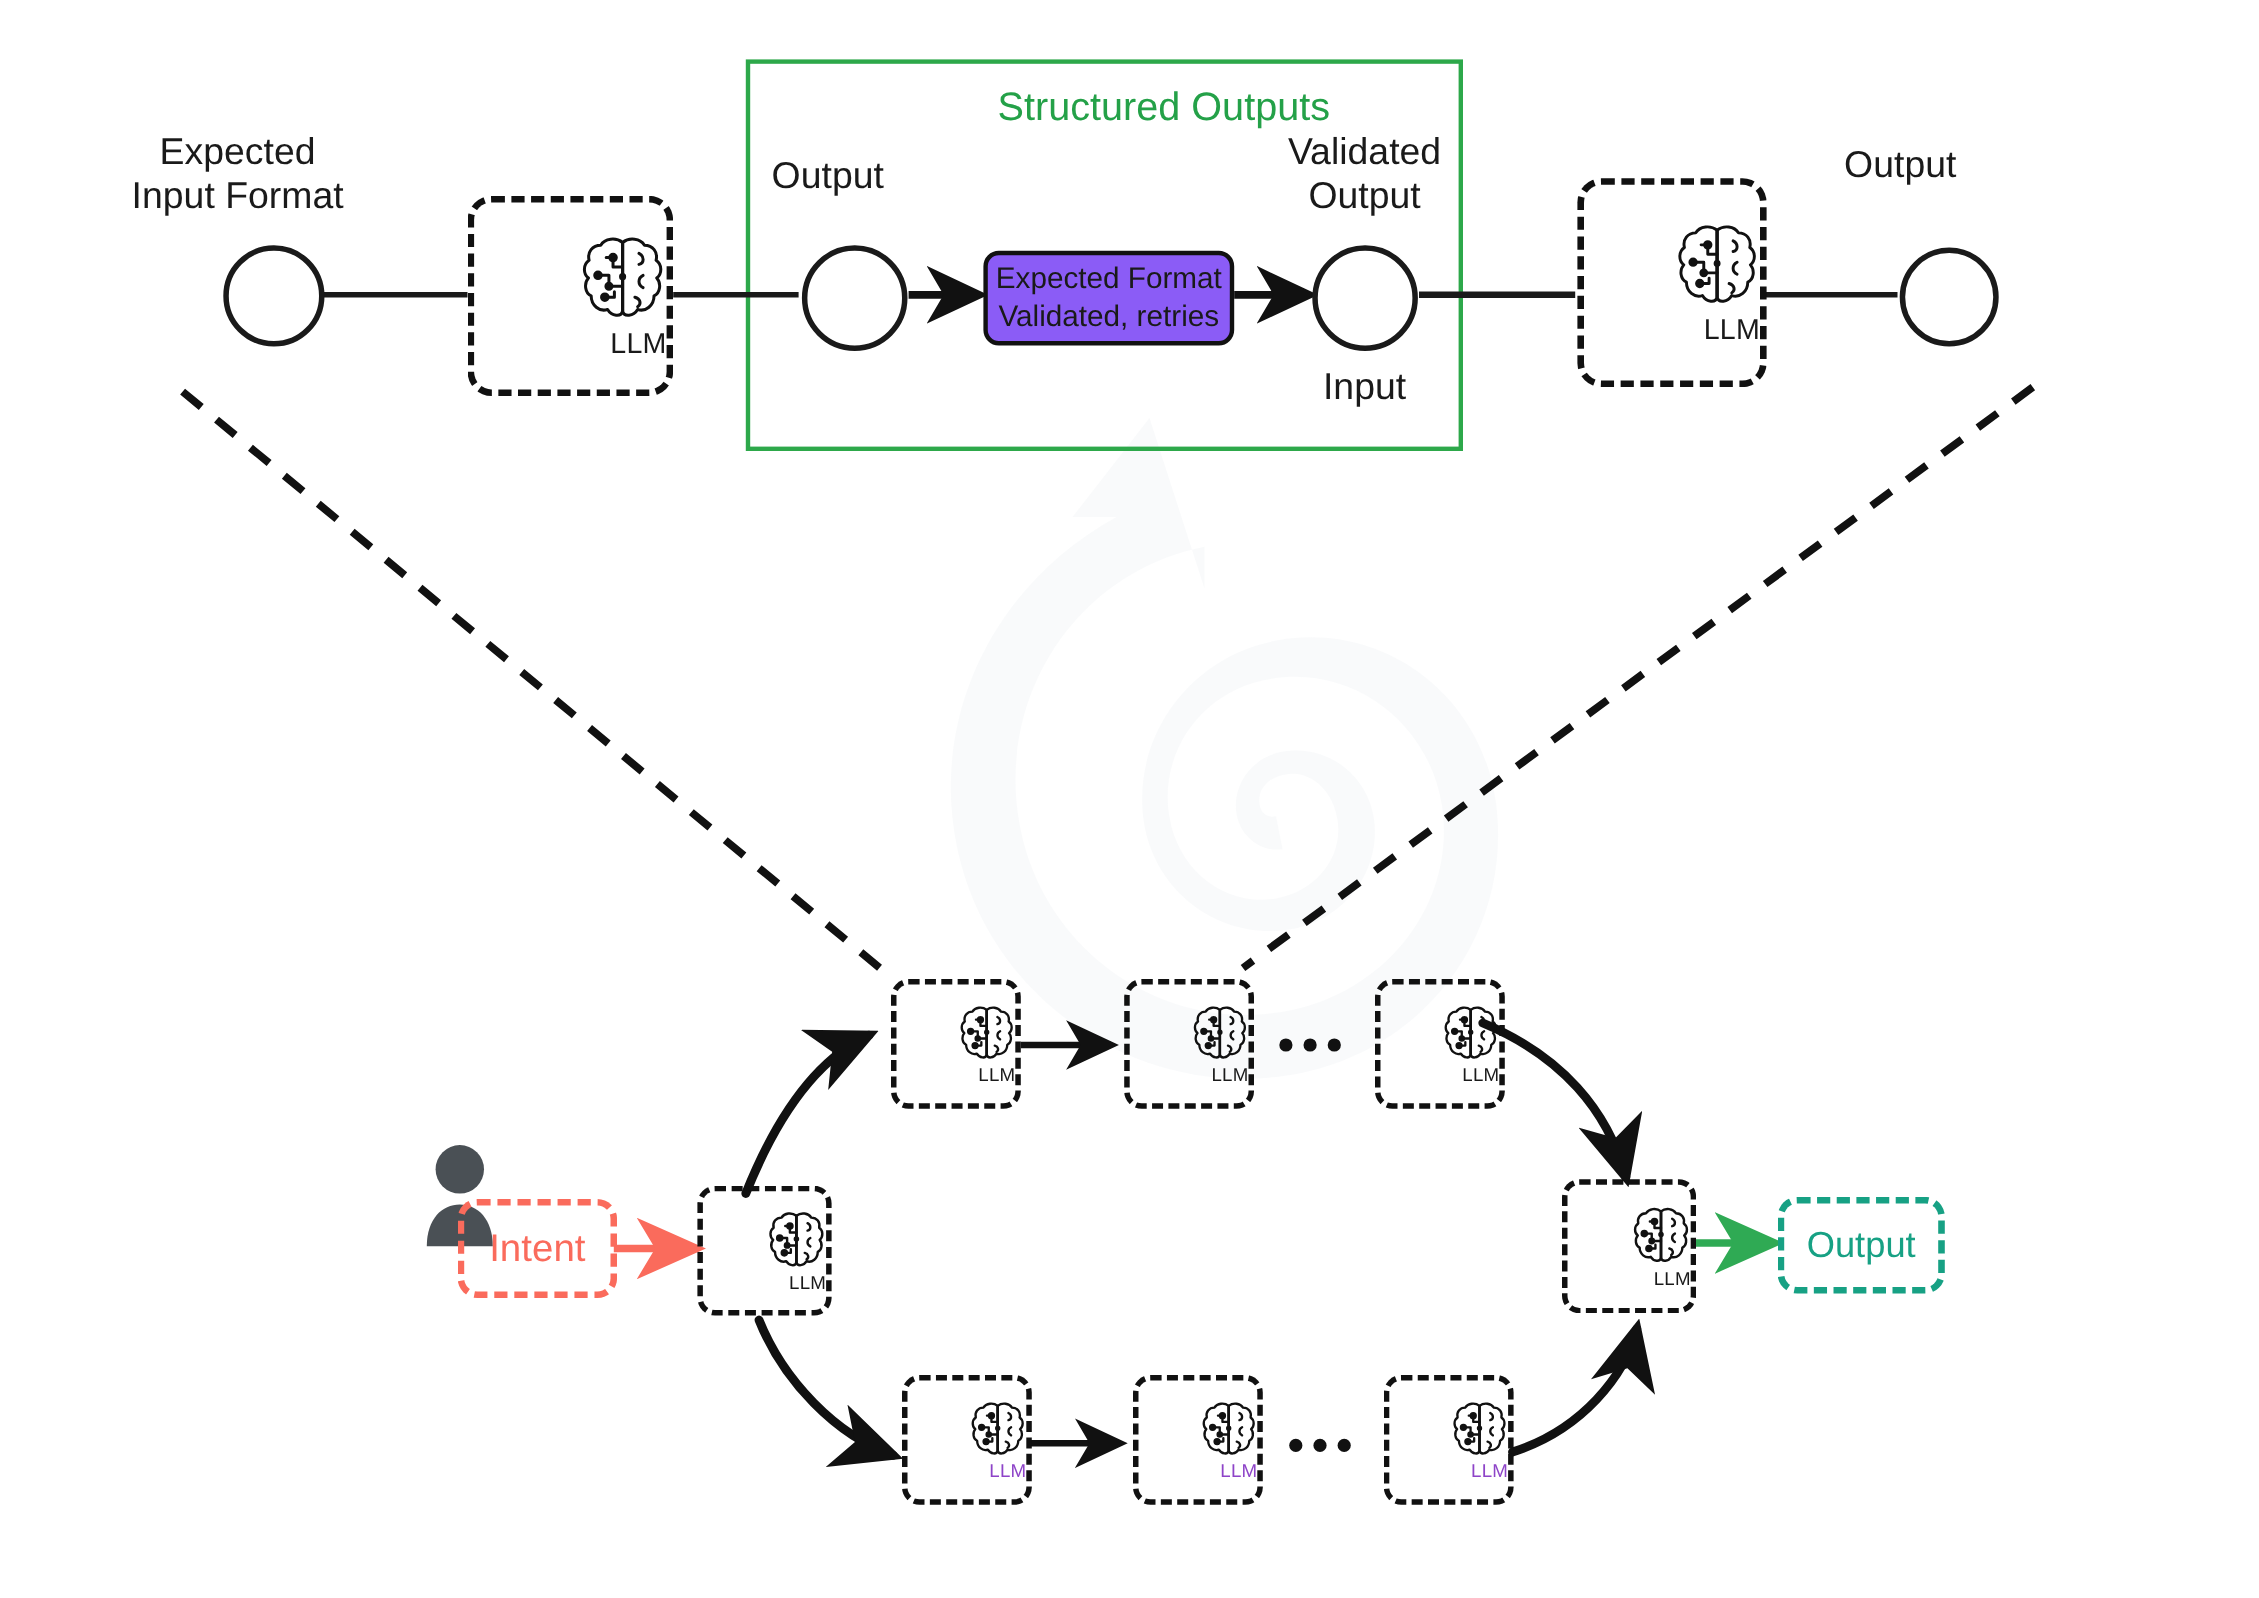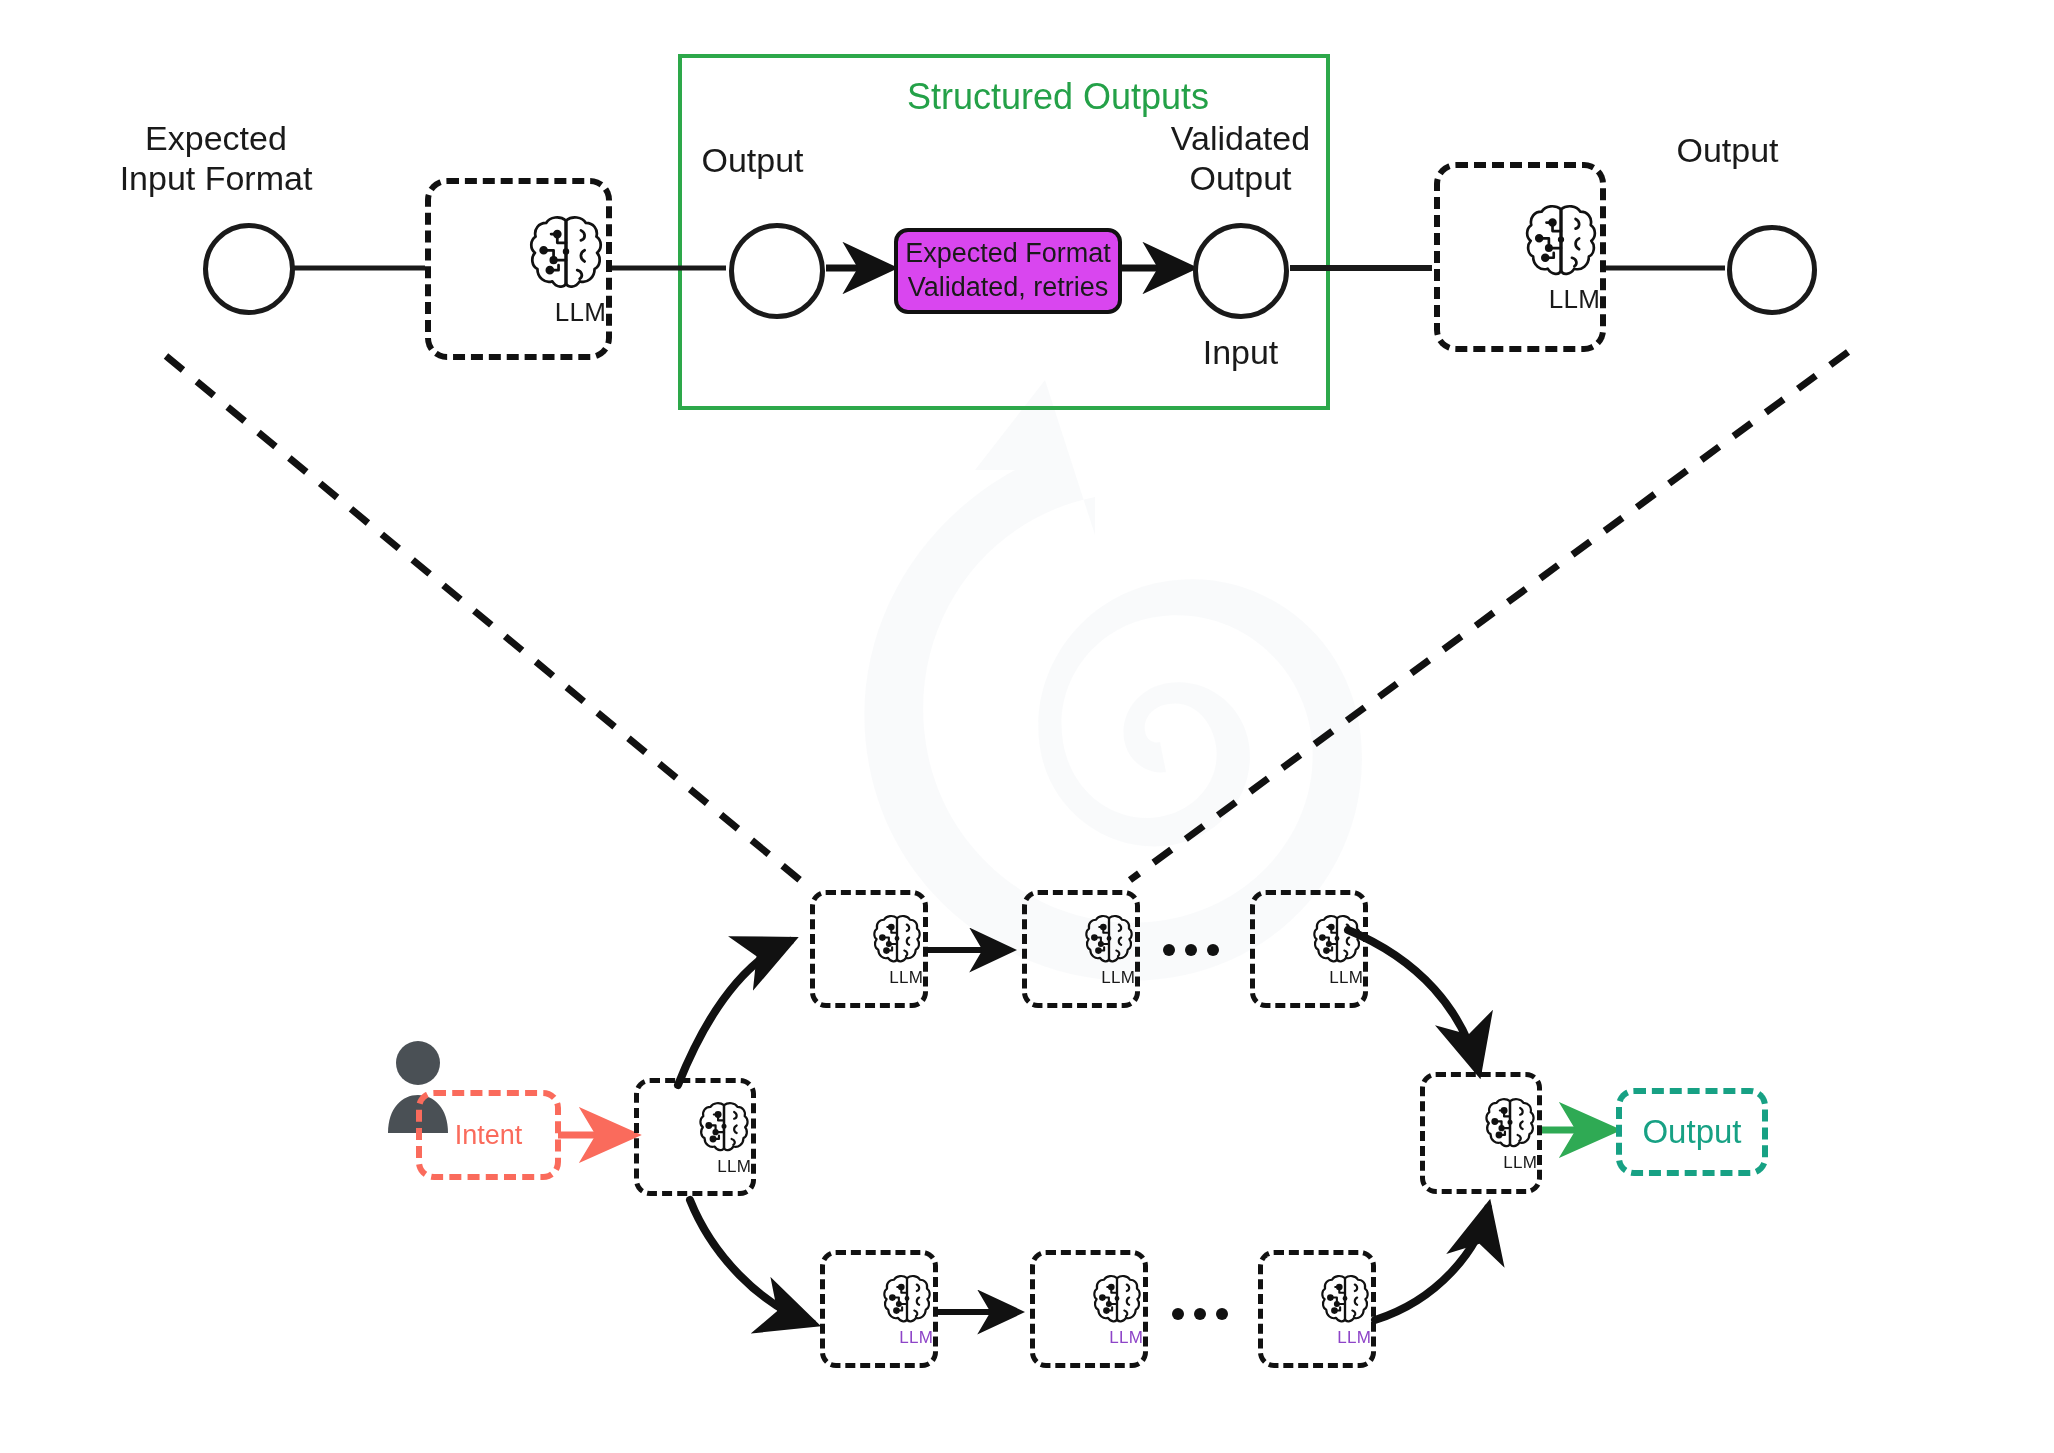--- a/index.html
+++ b/index.html
@@ -34,28 +34,28 @@
   .greenbox{
     position:absolute;box-sizing:border-box;border:4px solid #2da84a;background:transparent;
   }
   .greenlabel{
     position:absolute;color:#24a148;font-size:36px;white-space:nowrap;text-align:center;
   }
 
   
   .valbox{
     position:absolute;box-sizing:border-box;border:4px solid #111;border-radius:14px;
-    background:#d946ef;display:flex;flex-direction:column;align-items:center;justify-content:center;
+    background:#8b5cf6;display:flex;flex-direction:column;align-items:center;justify-content:center;
     color:#1a1a1a;font-size:27px;line-height:1.25;text-align:center;
   }
 
   
   .intentbox{
     position:absolute;box-sizing:border-box;border:6px dashed #fa6b5c;border-radius:18px;
-    display:flex;align-items:center;justify-content:center;color:#fa6b5c;font-size:27px;text-align:right;
+    display:flex;align-items:center;justify-content:center;color:#fa6b5c;font-size:35px;text-align:right;
   }
   
   .outbox{
     position:absolute;box-sizing:border-box;border:6px dashed #17a184;border-radius:18px;
     display:flex;align-items:center;justify-content:center;color:#17a184;font-size:33px;
   }
 
   
   .dots{position:absolute;display:flex;gap:10px;align-items:center;}
   .dots i{display:block;width:12px;height:12px;border-radius:50%;background:#111;}

